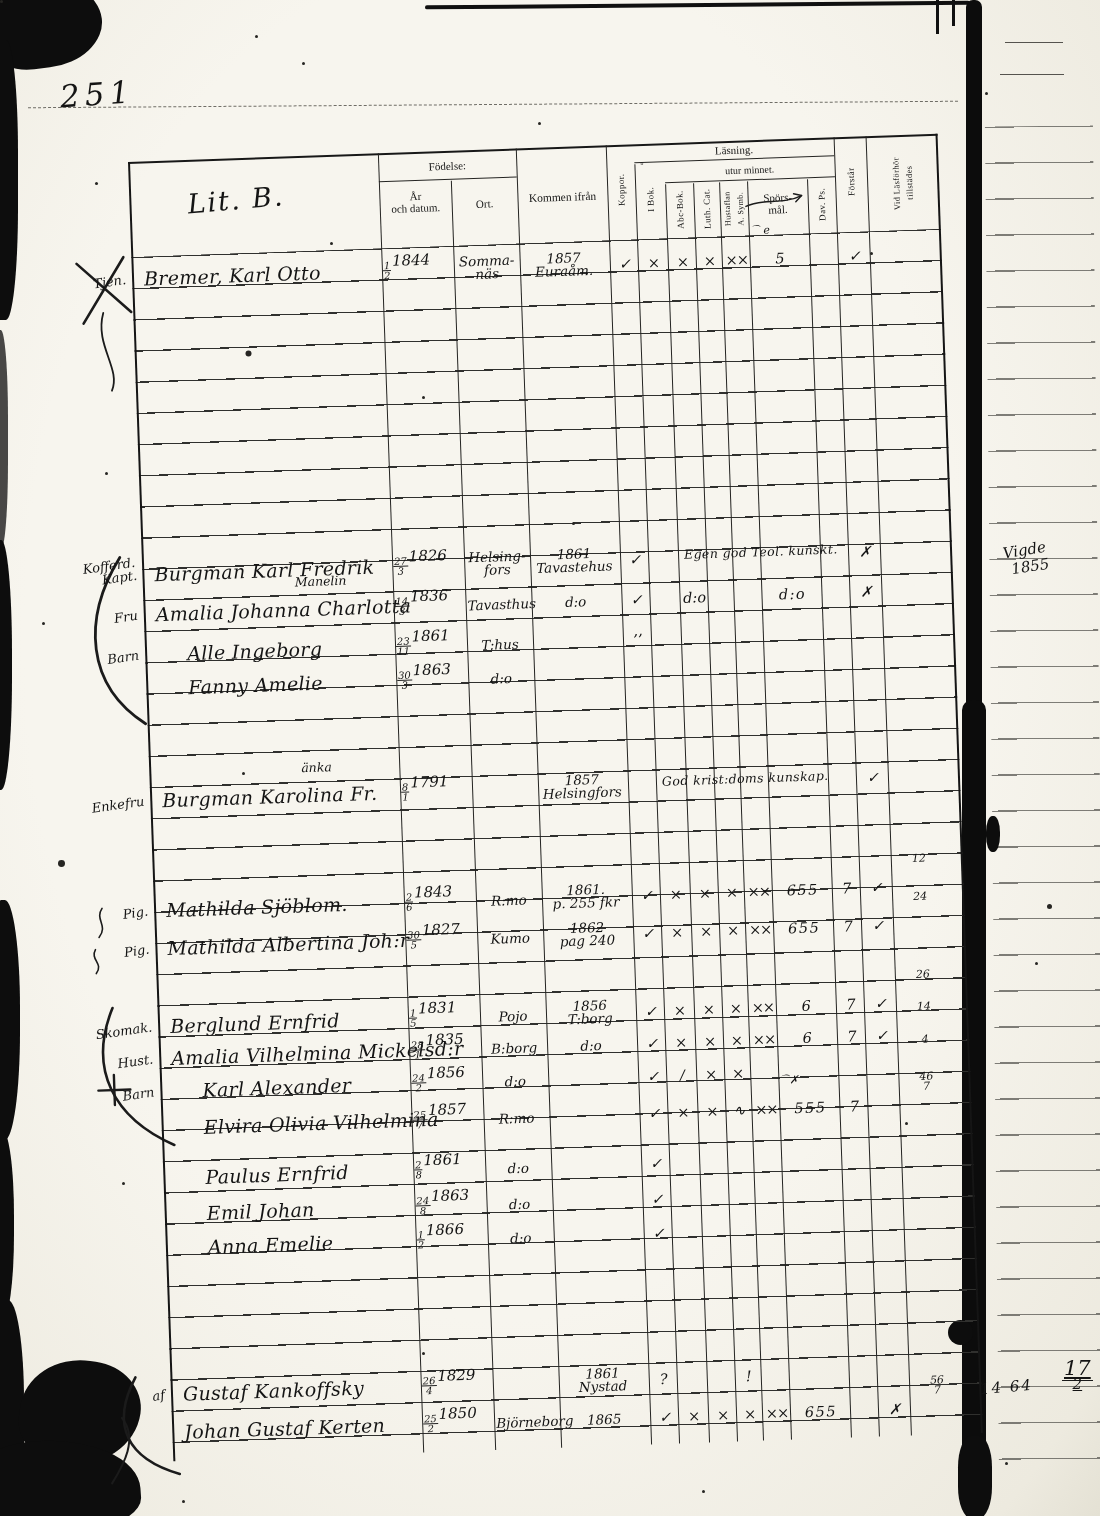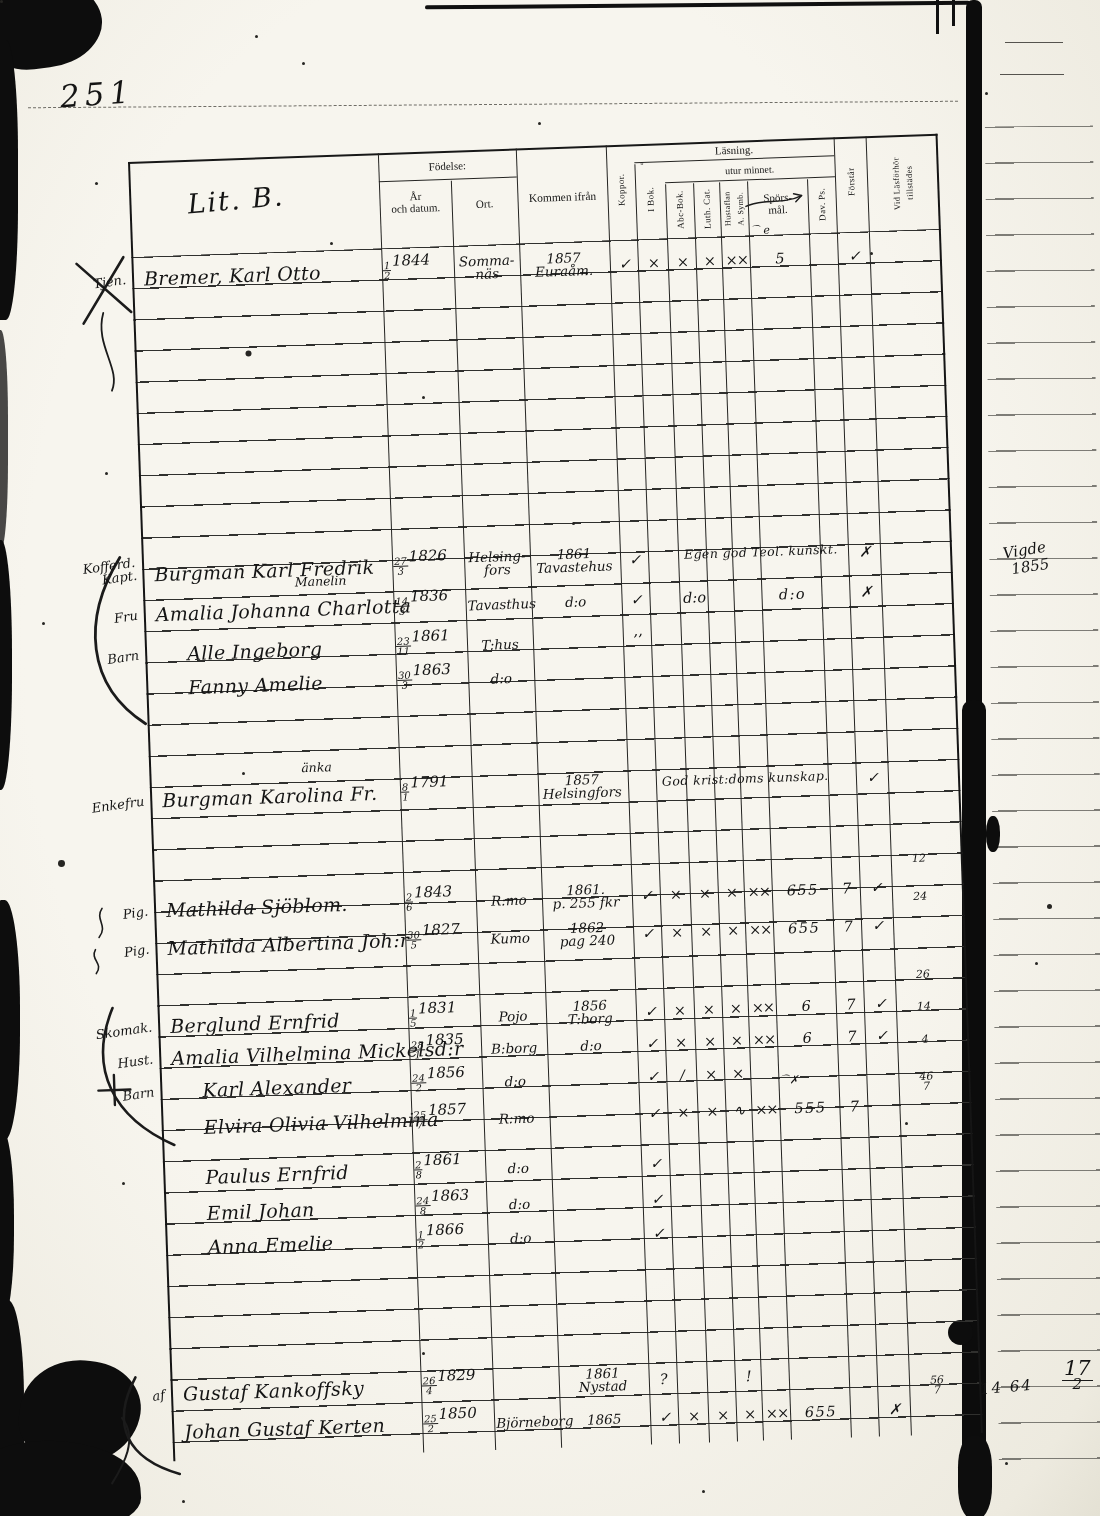--- a/index.html
+++ b/index.html
@@ -55,21 +55,21 @@
   .tick{position:absolute;background:#101010;}
   .binding{position:absolute;left:966px;top:0;width:16px;height:1516px;background:#0c0c0c;border-radius:7px;}
   .binding2{position:absolute;left:962px;top:700px;width:24px;height:816px;background:#0c0c0c;border-radius:10px;}
   .blot{position:absolute;background:#0d0d0d;}
   .rp-lines{position:absolute;left:992px;top:126px;width:108px;height:1350px;opacity:.75;
       background:repeating-linear-gradient(to bottom,#565550 0 1.2px,transparent 1.2px 36px);
       transform:rotate(-.6deg);}
   .rp-dash{position:absolute;height:1.4px;background:#55534e;}
   .vigde{position:absolute;left:1004px;top:542px;font-size:15px;line-height:17px;transform:rotate(-9deg);white-space:nowrap;}
   .bnums{position:absolute;left:980px;top:1378px;font-size:15px;transform:rotate(-5deg);letter-spacing:2px;}
-  .bfrac{position:absolute;left:1062px;top:1360px;font-size:21px;line-height:16px;text-align:center;}
+  .bfrac{position:absolute;left:1062px;top:1360px;font-size:21px;line-height:16px;text-align:center;text-decoration:underline;}
   .bfrac .d{display:block;font-size:15px;}
   .speckles{position:absolute;left:0;top:0;width:3px;height:3px;border-radius:50%;color:#262522;background:currentColor;
     box-shadow:255px 35px,302px 62px,538px 122px,95px 182px,870px 252px,330px 242px,247px 352px 0 1.5px,
       422px 396px,105px 472px,572px 522px,42px 622px,242px 772px,60px 862px 0 2px,1048px 905px 0 1px,
       905px 1122px,1035px 962px,122px 1182px,422px 1352px,702px 1490px,182px 1500px,985px 92px,1005px 1462px;}
   svg.flourish{position:absolute;left:-90px;top:0;width:900px;height:1320px;overflow:visible;pointer-events:none;}
   svg.flourish path,svg.flourish line{stroke:#1b1b1b;fill:none;stroke-linecap:round;}
 </style>
 </head>
 <body>

